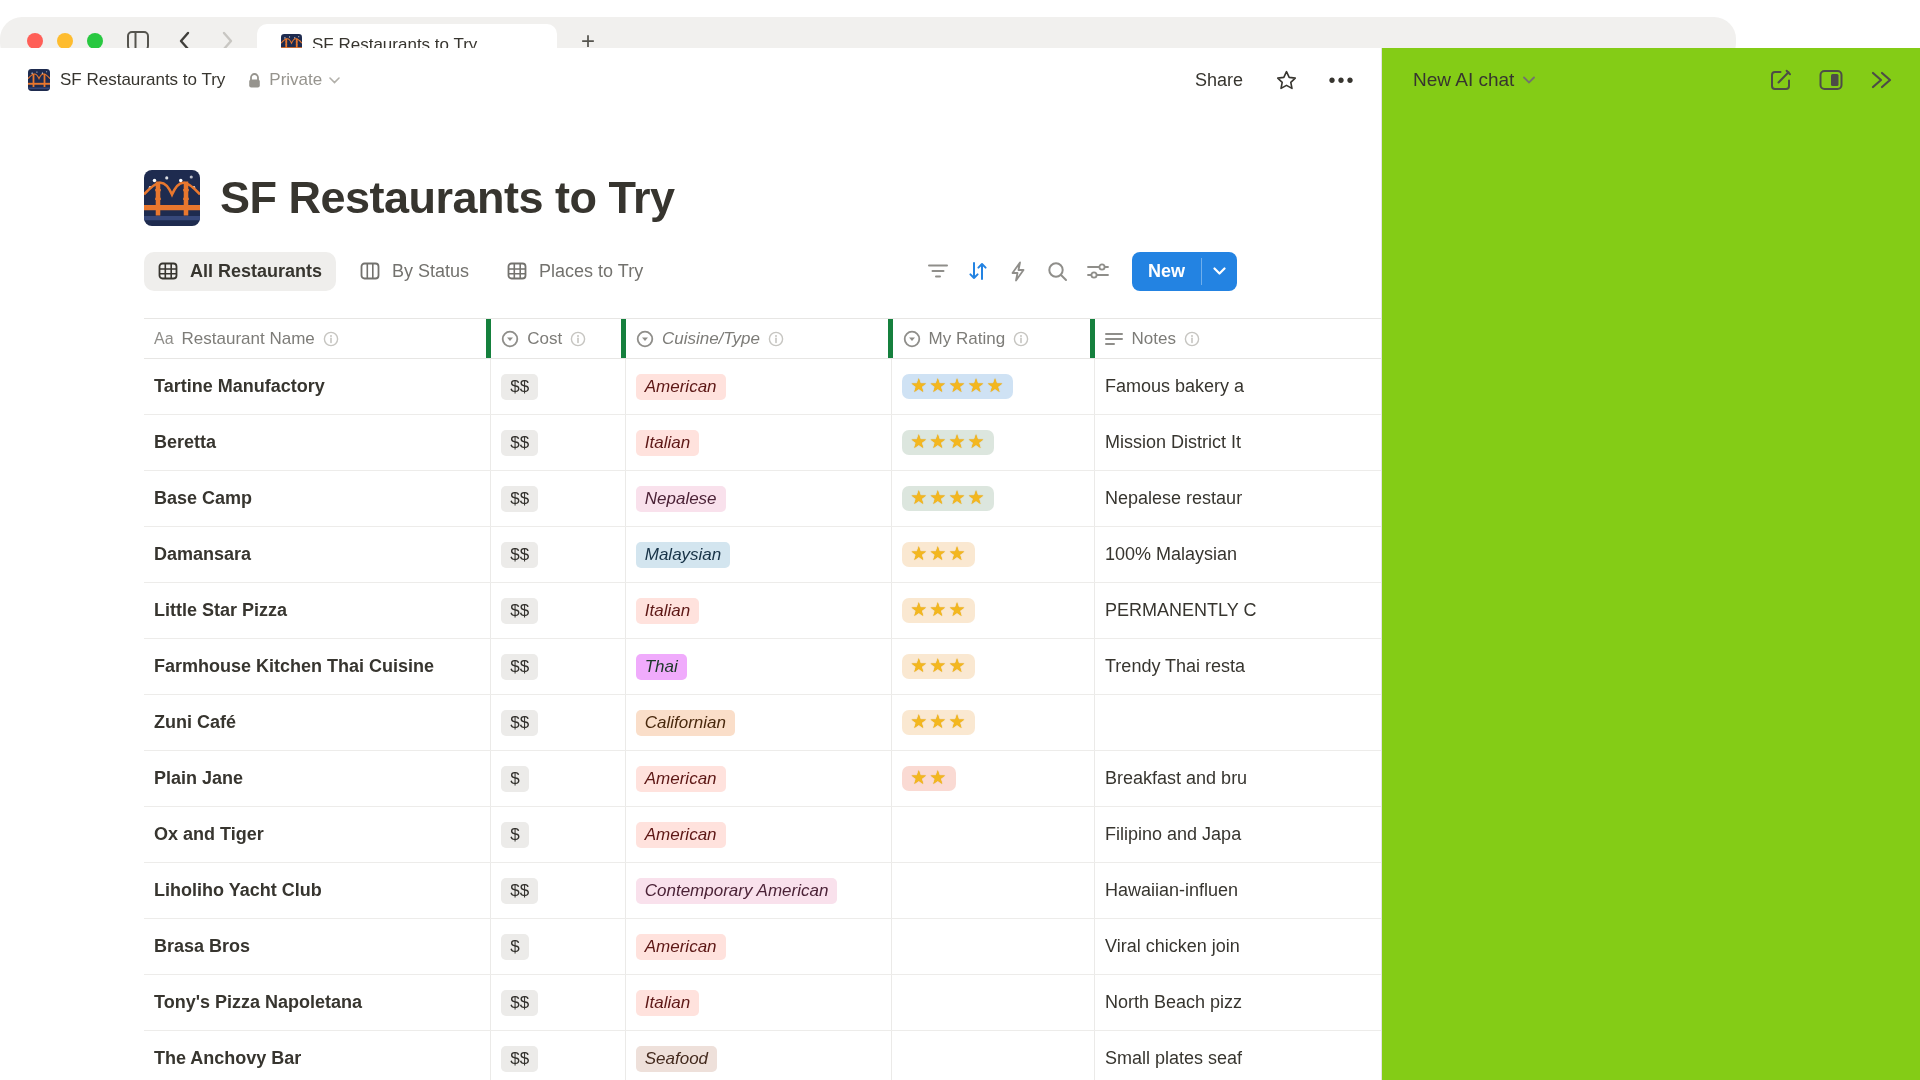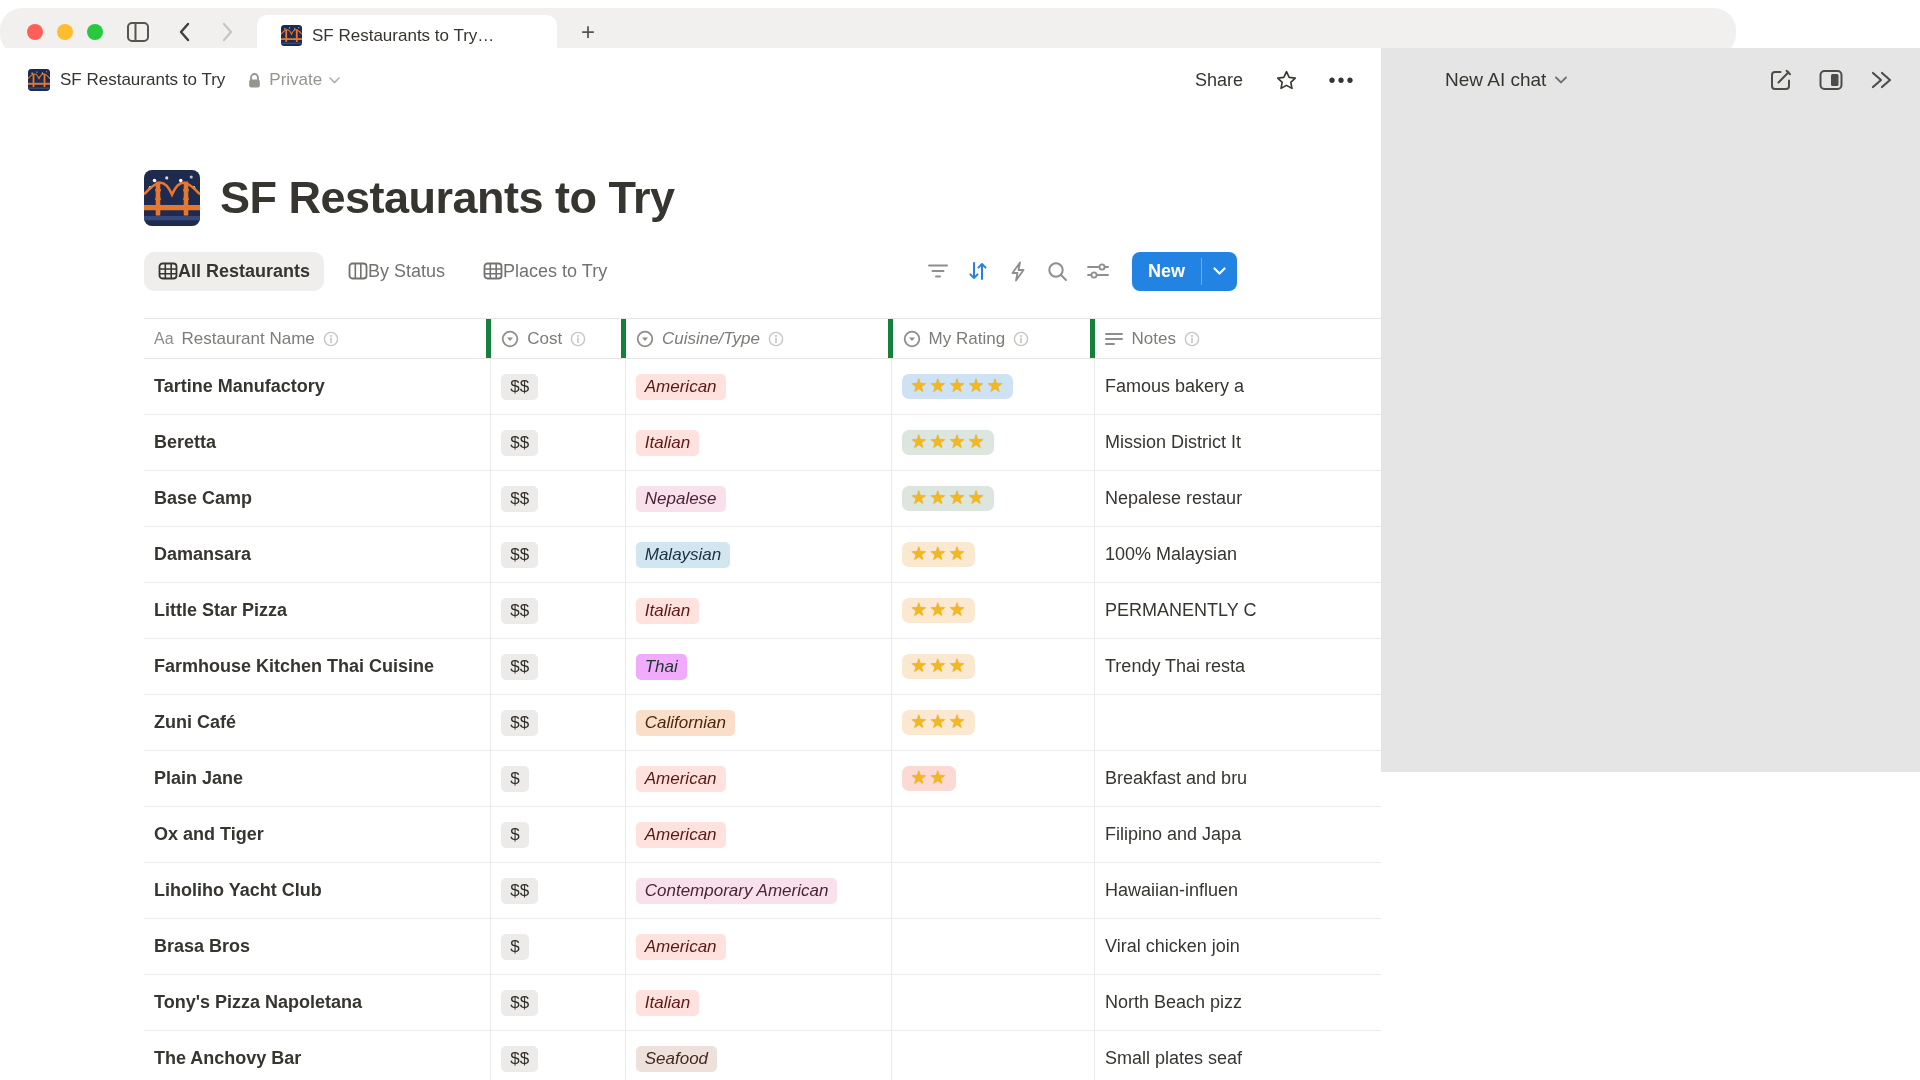--- a/index.html
+++ b/index.html
@@ -1,20 +1,20 @@
 <!DOCTYPE html>
 <html><head>
 <meta charset="utf-8">
 <style>
   * { margin:0; padding:0; box-sizing:border-box; }
   html,body { width:1920px; height:1080px; overflow:hidden; background:#fff;
     font-family:"Liberation Sans","DejaVu Sans",sans-serif; color:#37352F; }
 
   
-  .chrome { position:absolute; top:8px; left:0; width:1736px; height:48px; background:#F1F0EE;border-radius:22px; }
+  .chrome { position:absolute; top:17px; left:0; width:1736px; height:48px; background:#F1F0EE;border-radius:22px; }
   .lights { position:absolute; left:27px; top:16px; display:flex; gap:14px; }
   .light { width:16px; height:16px; border-radius:50%; }
   .light.red{background:#FF5F57;} .light.yellow{background:#FEBC2E;} .light.green{background:#28C840;}
   .chrome-icon { position:absolute; top:12px; width:24px; height:24px; display:flex; align-items:center; justify-content:center; }
   .tab { position:absolute; left:257px; top:7px; width:300px; height:41px; background:#fff;
     border-radius:10px 10px 0 0; display:flex; align-items:center; gap:10px; padding:0 18px 0 24px;
     font-size:17px; font-weight:500; }
   .tab-title { white-space:nowrap; overflow:hidden; }
   .newtab { position:absolute; left:574px; top:10px; width:28px; height:28px; font-size:24px;
     color:#55544E; display:flex; align-items:center; justify-content:center; font-weight:300; }
@@ -28,21 +28,21 @@
   .share { font-size:18px; }
   .icon-btn { width:26px; height:26px; display:flex; align-items:center; justify-content:center; }
   .dots { font-size:20px; letter-spacing:2px; color:#37352F; }
 
   .content { padding-left:144px; }
   .title-row { margin-top:58px; display:flex; align-items:center; gap:20px; }
   .page-emoji { width:56px; height:56px; }
   .page-title { font-size:45px; font-weight:700; letter-spacing:-.5px; }
 
   .views-row { margin-top:22px; width:1093px; display:flex; align-items:center; height:46px; }
-  .view { display:flex; align-items:center; gap:0; font-size:18px; color:#73726E; font-weight:500;
+  .view { display:flex; align-items:center; gap:12px; font-size:18px; color:#73726E; font-weight:500;
     padding:9px 14px; border-radius:10px; margin-right:10px; white-space:nowrap; }
   .view.active { background:#EFEEEC; color:#37352F; font-weight:700; }
   .tools { margin-left:auto; display:flex; align-items:center; gap:16px; }
   .tool { width:24px; height:24px; display:flex; align-items:center; justify-content:center; }
   .new-btn { margin-left:6px; display:flex; align-items:stretch; background:#2383E2; border-radius:8px;
     color:#fff; height:39px; overflow:hidden; }
   .new-btn .lbl { display:flex; align-items:center; padding:0 16px; font-size:18px; font-weight:700; }
   .new-btn .sep { width:1px; background:rgba(255,255,255,.35); margin:6px 0; }
   .new-btn .dd { display:flex; align-items:center; padding:0 11px; }
 
@@ -56,22 +56,22 @@
   .td { display:flex; align-items:center; padding:0 10px; border-right:1px solid #EBEAE8; overflow:hidden; }
   .td:last-child { border-right:none; }
   .c-name{width:389px;} .c-cost{width:149px;} .c-cuisine{width:298px;font-style:italic;} .c-rating{width:226px;} .c-notes{width:320px;}
   .name-txt { font-size:18px; font-weight:600; white-space:nowrap; }
   .pill { font-size:17px; padding:3px 9px; border-radius:5px; white-space:nowrap; }
   .rating-pill { border-radius:7px; padding:2px 8px 4px; line-height:1; }
   .stars { font-size:19px; color:#F3B71F; letter-spacing:2px; text-shadow:0 0 1px #D99C16; }
   .notes-txt { font-size:18px; white-space:nowrap; }
 
   
-  .sidebar { position:absolute; top:48px; left:1381px; width:539px; height:724px; background:#e5e5e5;
-    border-left:1px solid #E4E3E1;padding-left:32px; }
+  .sidebar { position:absolute; top:48px; left:1381px; width:539px; height:1032px; background:#84cc16;
+    border-left:1px solid #E4E3E1; }
   .sb-header { height:64px; display:flex; align-items:center; padding:0 26px 0 31px; }
   .sb-title { font-size:19px; font-weight:500; display:flex; align-items:center; gap:9px; }
   .sb-actions { margin-left:auto; display:flex; align-items:center; gap:24px; }
 
   svg { display:block; }
 </style>
 </head>
 <body>
 
 <div class="chrome">

